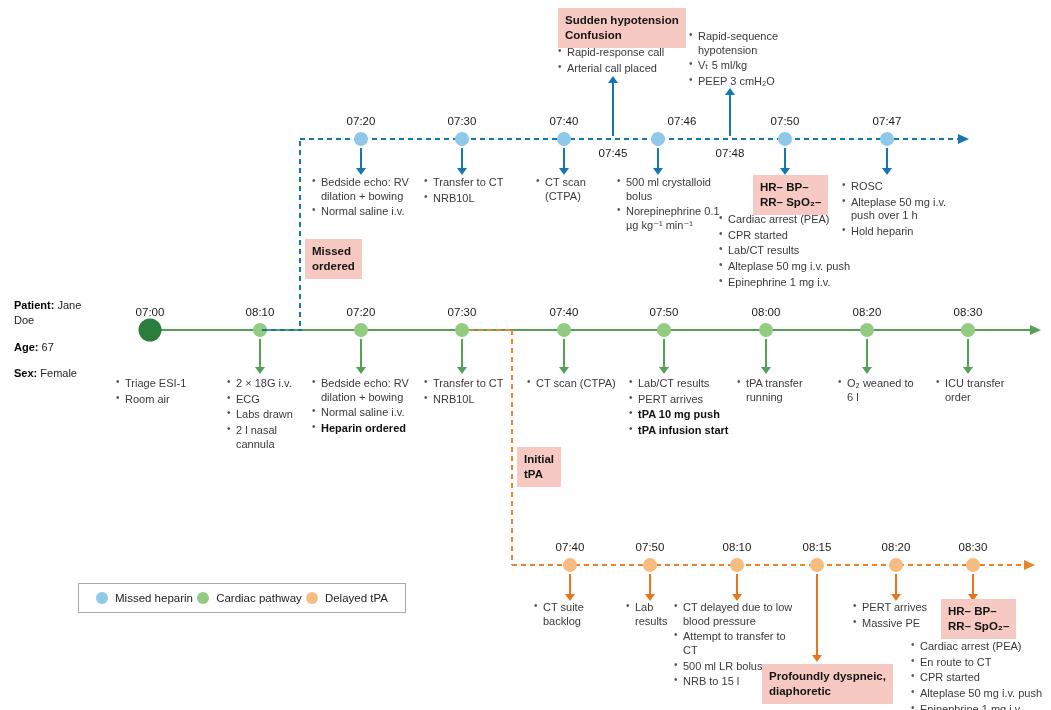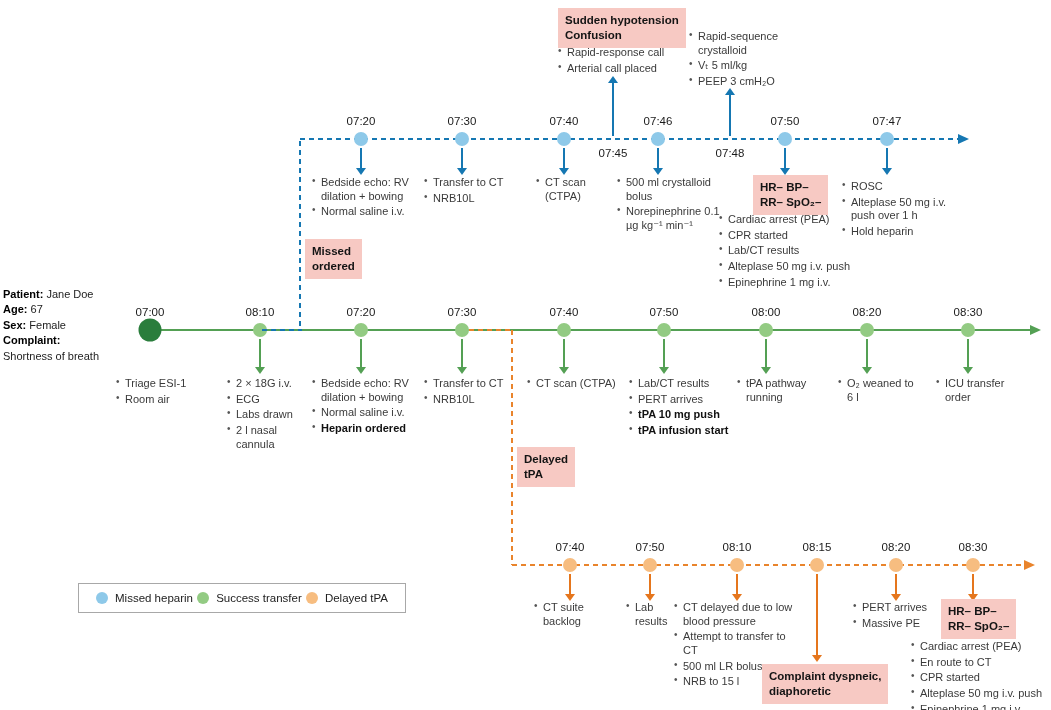--- a/index.html
+++ b/index.html
@@ -1,19 +1,19 @@
 <!DOCTYPE html>
 <html><head>
 <meta charset="utf-8">
 <style>
   html,body{margin:0;padding:0;background:#fff}
   #stage{position:relative;width:1051px;height:710px;background:#fff;overflow:hidden;
          font-family:"Liberation Sans","DejaVu Sans",sans-serif;color:#333}
   .patient{position:absolute;font-size:11px;line-height:1.4;color:#222}
-  .patient .pline{margin:0}
+  .patient .pline{margin:11px}
   .patient b{color:#000;font-weight:700}
   .time{position:absolute;transform:translateX(-50%);font-size:11.5px;color:#1a1a1a;white-space:nowrap}
   .node{position:absolute;border-radius:50%;transform:translate(-50%,-50%)}
   .hline,.vline,.stem{position:absolute}
   .head{position:absolute;width:0;height:0}
   .bullets{position:absolute;font-size:11px;line-height:1.24;color:#3a3a3a}
   .bullet-item{position:relative;padding-left:9px;margin-bottom:2px}
   .bdot{position:absolute;left:0;top:-1px;color:#555;font-size:10px}
   .btxt{white-space:normal}
   .boldtxt{font-weight:700;color:#111}
@@ -25,21 +25,20 @@
   .legend-dot{width:12px;height:12px;border-radius:50%}
 </style>
 </head>
 <body>
 
 <div id="stage">
   <div class="patient" id="patient-info" style="left: 3px; top: 287px; width: 104px;">
       <div class="pline"><b>Patient:</b> Jane Doe</div>
       <div class="pline"><b>Age:</b> 67</div>
       <div class="pline"><b>Sex:</b> Female</div>
-      <div class="pline"><b>Complaint:</b> Shortness of breath</div>
     </div>
   <div id="diagram">
       <div class="hline" style="left: 150px; top: 328.75px; width: 880px; height: 2.5px; background: rgb(84, 160, 84);"></div>
       <div class="head" style="left: 1030px; top: 324.5px; border-top: 5.5px solid transparent; border-bottom: 5.5px solid transparent; border-left: 11px solid rgb(84, 160, 84);"></div>
       <div class="node" style="left: 150px; top: 330px; width: 23px; height: 23px; background: rgb(42, 125, 60);"></div>
       <div class="time" style="left: 150px; top: 306px;">07:00</div>
       <div class="bullets" style="left: 116px; top: 377px; width: 88px;">
         <div class="bullet-item"><span class="bdot">•</span><span class="btxt">Triage ESI-1</span></div>
         <div class="bullet-item"><span class="bdot">•</span><span class="btxt">Room air</span></div>
       </div>
@@ -85,21 +84,21 @@
         <div class="bullet-item"><span class="bdot">•</span><span class="btxt">Lab/CT results</span></div>
         <div class="bullet-item"><span class="bdot">•</span><span class="btxt">PERT arrives</span></div>
         <div class="bullet-item"><span class="bdot">•</span><span class="btxt boldtxt">tPA 10 mg push</span></div>
         <div class="bullet-item"><span class="bdot">•</span><span class="btxt boldtxt">tPA infusion start</span></div>
       </div>
       <div class="node" style="left: 766px; top: 330px; width: 14px; height: 14px; background: rgb(147, 203, 131);"></div>
       <div class="time" style="left: 766px; top: 306px;">08:00</div>
       <div class="stem" style="left: 764.8px; top: 339px; width: 2.4px; height: 29px; background: rgb(84, 160, 84);"></div>
       <div class="head" style="left: 761px; top: 367px; border-left: 5px solid transparent; border-right: 5px solid transparent; border-top: 7px solid rgb(84, 160, 84);"></div>
       <div class="bullets" style="left: 737px; top: 377px; width: 84px;">
-        <div class="bullet-item"><span class="bdot">•</span><span class="btxt">tPA pathway running</span></div>
+        <div class="bullet-item"><span class="bdot">•</span><span class="btxt">tPA transfer running</span></div>
       </div>
       <div class="node" style="left: 867px; top: 330px; width: 14px; height: 14px; background: rgb(147, 203, 131);"></div>
       <div class="time" style="left: 867px; top: 306px;">08:20</div>
       <div class="stem" style="left: 865.8px; top: 339px; width: 2.4px; height: 29px; background: rgb(84, 160, 84);"></div>
       <div class="head" style="left: 862px; top: 367px; border-left: 5px solid transparent; border-right: 5px solid transparent; border-top: 7px solid rgb(84, 160, 84);"></div>
       <div class="bullets" style="left: 838px; top: 377px; width: 80px;">
         <div class="bullet-item"><span class="bdot">•</span><span class="btxt">O₂ weaned to 6 l</span></div>
       </div>
       <div class="node" style="left: 968px; top: 330px; width: 14px; height: 14px; background: rgb(147, 203, 131);"></div>
       <div class="time" style="left: 968px; top: 306px;">08:30</div>
@@ -131,21 +130,21 @@
         <div class="bullet-item"><span class="bdot">•</span><span class="btxt">NRB10L</span></div>
       </div>
       <div class="node" style="left: 564px; top: 139px; width: 14px; height: 14px; background: rgb(142, 201, 233);"></div>
       <div class="time" style="left: 564px; top: 115px;">07:40</div>
       <div class="stem" style="left: 562.8px; top: 148px; width: 2.4px; height: 21px; background: rgb(21, 119, 178);"></div>
       <div class="head" style="left: 559px; top: 168px; border-left: 5px solid transparent; border-right: 5px solid transparent; border-top: 7px solid rgb(21, 119, 178);"></div>
       <div class="bullets" style="left: 536px; top: 176px; width: 86px;">
         <div class="bullet-item"><span class="bdot">•</span><span class="btxt">CT scan (CTPA)</span></div>
       </div>
       <div class="node" style="left: 658px; top: 139px; width: 14px; height: 14px; background: rgb(142, 201, 233);"></div>
-      <div class="time" style="left: 658px; top: 115px;">07:46</div>
+      <div class="time" style="left: 682px; top: 115px;">07:46</div>
       <div class="stem" style="left: 656.8px; top: 148px; width: 2.4px; height: 21px; background: rgb(21, 119, 178);"></div>
       <div class="head" style="left: 653px; top: 168px; border-left: 5px solid transparent; border-right: 5px solid transparent; border-top: 7px solid rgb(21, 119, 178);"></div>
       <div class="bullets" style="left: 617px; top: 176px; width: 114px;">
         <div class="bullet-item"><span class="bdot">•</span><span class="btxt">500 ml crystalloid bolus</span></div>
         <div class="bullet-item"><span class="bdot">•</span><span class="btxt">Norepinephrine 0.1 µg kg⁻¹ min⁻¹</span></div>
       </div>
       <div class="node" style="left: 785px; top: 139px; width: 14px; height: 14px; background: rgb(142, 201, 233);"></div>
       <div class="time" style="left: 785px; top: 115px;">07:50</div>
       <div class="stem" style="left: 783.8px; top: 148px; width: 2.4px; height: 21px; background: rgb(21, 119, 178);"></div>
       <div class="head" style="left: 780px; top: 168px; border-left: 5px solid transparent; border-right: 5px solid transparent; border-top: 7px solid rgb(21, 119, 178);"></div>
@@ -173,29 +172,29 @@
       <div class="alert" style="left: 558px; top: 8px; background: rgb(247, 201, 195);">Sudden hypotension
 Confusion</div>
       <div class="bullets" style="left: 558px; top: 46px; width: 128px;">
         <div class="bullet-item"><span class="bdot">•</span><span class="btxt">Rapid-response call</span></div>
         <div class="bullet-item"><span class="bdot">•</span><span class="btxt">Arterial call placed</span></div>
       </div>
       <div class="time" style="left: 730px; top: 147px;">07:48</div>
       <div class="stem" style="left: 728.8px; top: 94px; width: 2.4px; height: 42px; background: rgb(21, 119, 178);"></div>
       <div class="head" style="left: 725px; top: 88px; border-left: 5px solid transparent; border-right: 5px solid transparent; border-bottom: 7px solid rgb(21, 119, 178);"></div>
       <div class="bullets" style="left: 689px; top: 30px; width: 110px;">
-        <div class="bullet-item"><span class="bdot">•</span><span class="btxt">Rapid-sequence crystalloid</span></div>
+        <div class="bullet-item"><span class="bdot">•</span><span class="btxt">Rapid-sequence hypotension</span></div>
         <div class="bullet-item"><span class="bdot">•</span><span class="btxt">Vₜ 5 ml/kg</span></div>
         <div class="bullet-item"><span class="bdot">•</span><span class="btxt">PEEP 3 cmH₂O</span></div>
       </div>
       <div class="hline" style="left: 469px; top: 328.75px; width: 45px; height: 2.5px; background: repeating-linear-gradient(90deg, rgb(233, 132, 44) 0px, rgb(233, 132, 44) 5px, transparent 5px, transparent 9px);"></div>
       <div class="vline" style="left: 510.75px; top: 330px; width: 2.5px; height: 235px; background: repeating-linear-gradient(rgb(233, 132, 44) 0px, rgb(233, 132, 44) 5px, transparent 5px, transparent 9px);"></div>
       <div class="hline" style="left: 512px; top: 563.75px; width: 512px; height: 2.5px; background: repeating-linear-gradient(90deg, rgb(233, 132, 44) 0px, rgb(233, 132, 44) 5px, transparent 5px, transparent 9px);"></div>
       <div class="head" style="left: 1024px; top: 559.5px; border-top: 5.5px solid transparent; border-bottom: 5.5px solid transparent; border-left: 11px solid rgb(233, 132, 44);"></div>
-      <div class="alert" style="left: 517px; top: 447px; background: rgb(247, 201, 195);">Delayed
+      <div class="alert" style="left: 517px; top: 447px; background: rgb(247, 201, 195);">Initial
 tPA</div>
       <div class="node" style="left: 570px; top: 565px; width: 14px; height: 14px; background: rgb(247, 189, 128);"></div>
       <div class="time" style="left: 570px; top: 541px;">07:40</div>
       <div class="stem" style="left: 568.8px; top: 574px; width: 2.4px; height: 21px; background: rgb(229, 118, 29);"></div>
       <div class="head" style="left: 565px; top: 594px; border-left: 5px solid transparent; border-right: 5px solid transparent; border-top: 7px solid rgb(229, 118, 29);"></div>
       <div class="bullets" style="left: 534px; top: 601px; width: 72px;">
         <div class="bullet-item"><span class="bdot">•</span><span class="btxt">CT suite backlog</span></div>
       </div>
       <div class="node" style="left: 650px; top: 565px; width: 14px; height: 14px; background: rgb(247, 189, 128);"></div>
       <div class="time" style="left: 650px; top: 541px;">07:50</div>
@@ -211,21 +210,21 @@
       <div class="bullets" style="left: 674px; top: 601px; width: 128px;">
         <div class="bullet-item"><span class="bdot">•</span><span class="btxt">CT delayed due to low blood pressure</span></div>
         <div class="bullet-item"><span class="bdot">•</span><span class="btxt">Attempt to transfer to CT</span></div>
         <div class="bullet-item"><span class="bdot">•</span><span class="btxt">500 ml LR bolus</span></div>
         <div class="bullet-item"><span class="bdot">•</span><span class="btxt">NRB to 15 l</span></div>
       </div>
       <div class="node" style="left: 817px; top: 565px; width: 14px; height: 14px; background: rgb(247, 189, 128);"></div>
       <div class="time" style="left: 817px; top: 541px;">08:15</div>
       <div class="stem" style="left: 815.8px; top: 574px; width: 2.4px; height: 82px; background: rgb(229, 118, 29);"></div>
       <div class="head" style="left: 812px; top: 655px; border-left: 5px solid transparent; border-right: 5px solid transparent; border-top: 7px solid rgb(229, 118, 29);"></div>
-      <div class="alert" style="left: 762px; top: 664px; background: rgb(247, 201, 195);">Complaint dyspneic,
+      <div class="alert" style="left: 762px; top: 664px; background: rgb(247, 201, 195);">Profoundly dyspneic,
 diaphoretic</div>
       <div class="node" style="left: 896px; top: 565px; width: 14px; height: 14px; background: rgb(247, 189, 128);"></div>
       <div class="time" style="left: 896px; top: 541px;">08:20</div>
       <div class="stem" style="left: 894.8px; top: 574px; width: 2.4px; height: 21px; background: rgb(229, 118, 29);"></div>
       <div class="head" style="left: 891px; top: 594px; border-left: 5px solid transparent; border-right: 5px solid transparent; border-top: 7px solid rgb(229, 118, 29);"></div>
       <div class="bullets" style="left: 853px; top: 601px; width: 92px;">
         <div class="bullet-item"><span class="bdot">•</span><span class="btxt">PERT arrives</span></div>
         <div class="bullet-item"><span class="bdot">•</span><span class="btxt">Massive PE</span></div>
       </div>
       <div class="node" style="left: 973px; top: 565px; width: 14px; height: 14px; background: rgb(247, 189, 128);"></div>
@@ -242,20 +241,20 @@
         <div class="bullet-item"><span class="bdot">•</span><span class="btxt">Epinephrine 1 mg i.v.</span></div>
       </div>
     </div>
   <div class="legend" id="legend" style="left: 78px; top: 583px; width: 328px; height: 30px;">
       <div class="legend-item">
         <span class="legend-dot" style="background: rgb(142, 201, 233);"></span>
         <span>Missed heparin</span>
       </div>
       <div class="legend-item">
         <span class="legend-dot" style="background: rgb(147, 203, 131);"></span>
-        <span>Success transfer</span>
+        <span>Cardiac pathway</span>
       </div>
       <div class="legend-item">
         <span class="legend-dot" style="background: rgb(247, 189, 128);"></span>
         <span>Delayed tPA</span>
       </div>
     </div>
 </div>
 
 </body></html>

